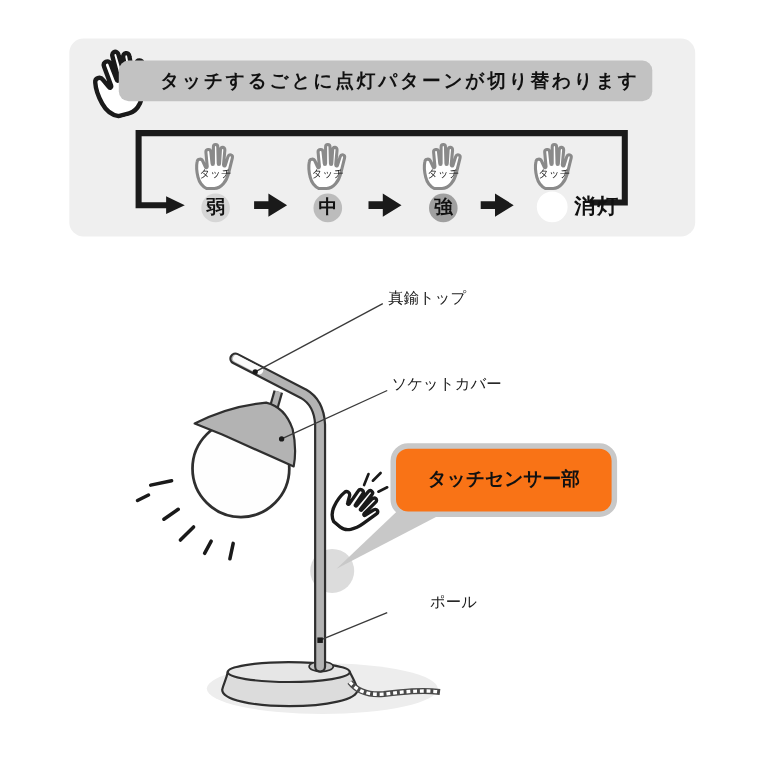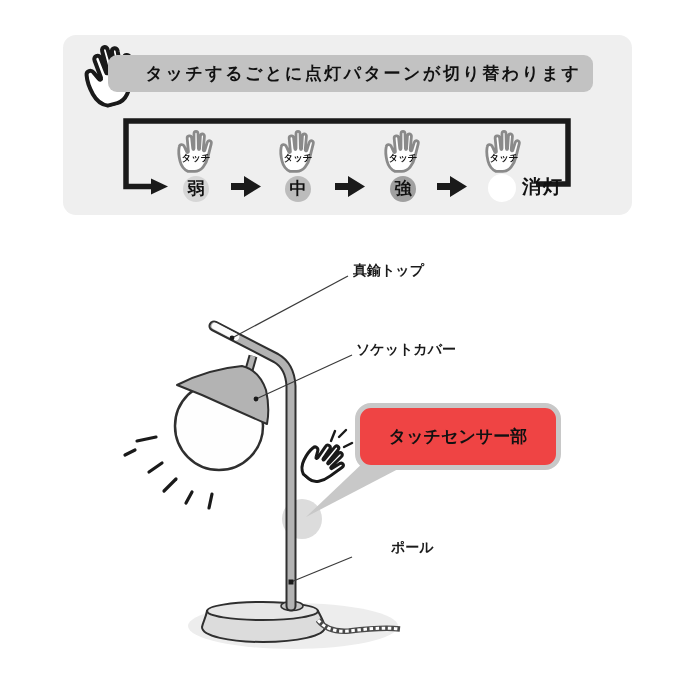--- a/index.html
+++ b/index.html
@@ -23,36 +23,36 @@
   .title-text{
     font-size:17px;font-weight:800;letter-spacing:2.5px;color:#111;
     white-space:nowrap;
   }
   
   #fig{left:0;top:0;z-index:1;pointer-events:none;}
   .hand-dark{color:#1a1a1a;}
   .hand-gray{color:#8a8a8a;}
   
   .touch-badge{
-    font-size:9.5px;font-weight:700;color:#111;z-index:3;
+    font-size:9.5px;font-weight:400;color:#111;z-index:3;
     transform:translate(-50%,-50%);white-space:nowrap;
   }
   .step-label{
     font-size:17px;font-weight:800;color:#111;z-index:3;
     transform:translate(-50%,-52%);white-space:nowrap;
   }
   .step-label.wide{font-size:19px;letter-spacing:2px;}
   
   .part-label{
-    font-size:14px;font-weight:700;color:#1a1a1a;z-index:3;white-space:nowrap;
+    font-size:14px;font-weight:400;color:#1a1a1a;z-index:3;white-space:nowrap;
   }
   
   .callout{
     left:355px;top:403px;width:206px;height:67px;
-    background:#ef4444;border:5px solid #c8c8c8;border-radius:16px;
+    background:#f97316;border:5px solid #c8c8c8;border-radius:16px;
     box-sizing:border-box;display:flex;flex-direction:column;
     align-items:center;justify-content:center;z-index:3;
   }
   .callout-title{font-size:17px;font-weight:800;color:#111;line-height:1.15;white-space:nowrap;}
   .callout-sub{font-size:10.5px;font-weight:600;color:#222;letter-spacing:-0.3px;white-space:nowrap;}
 </style>
 </head>
 <body>
 
 <div class="abs panel"></div>

